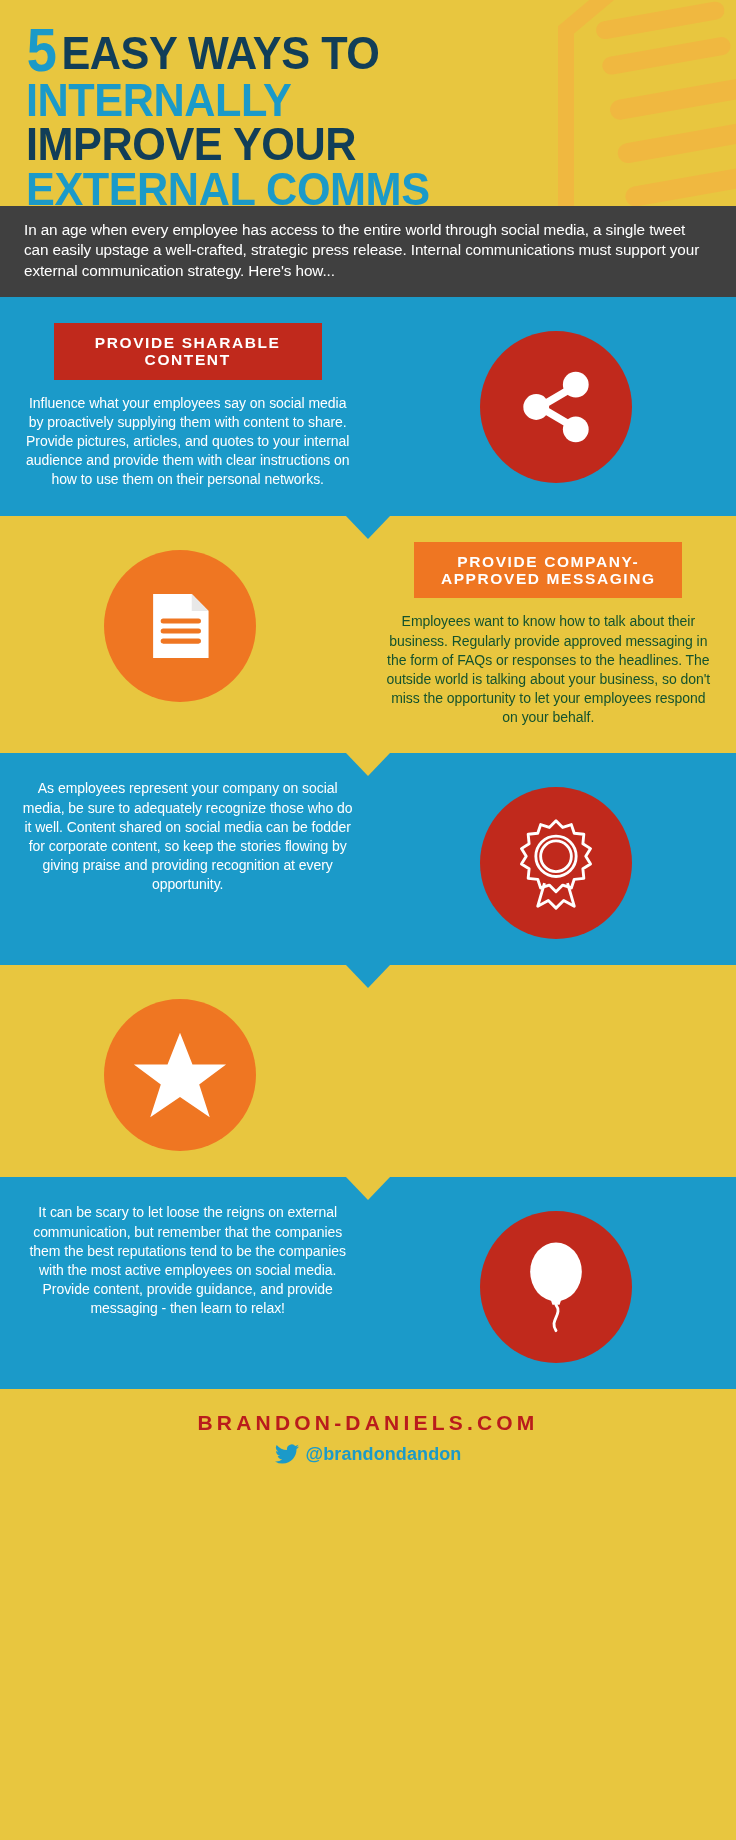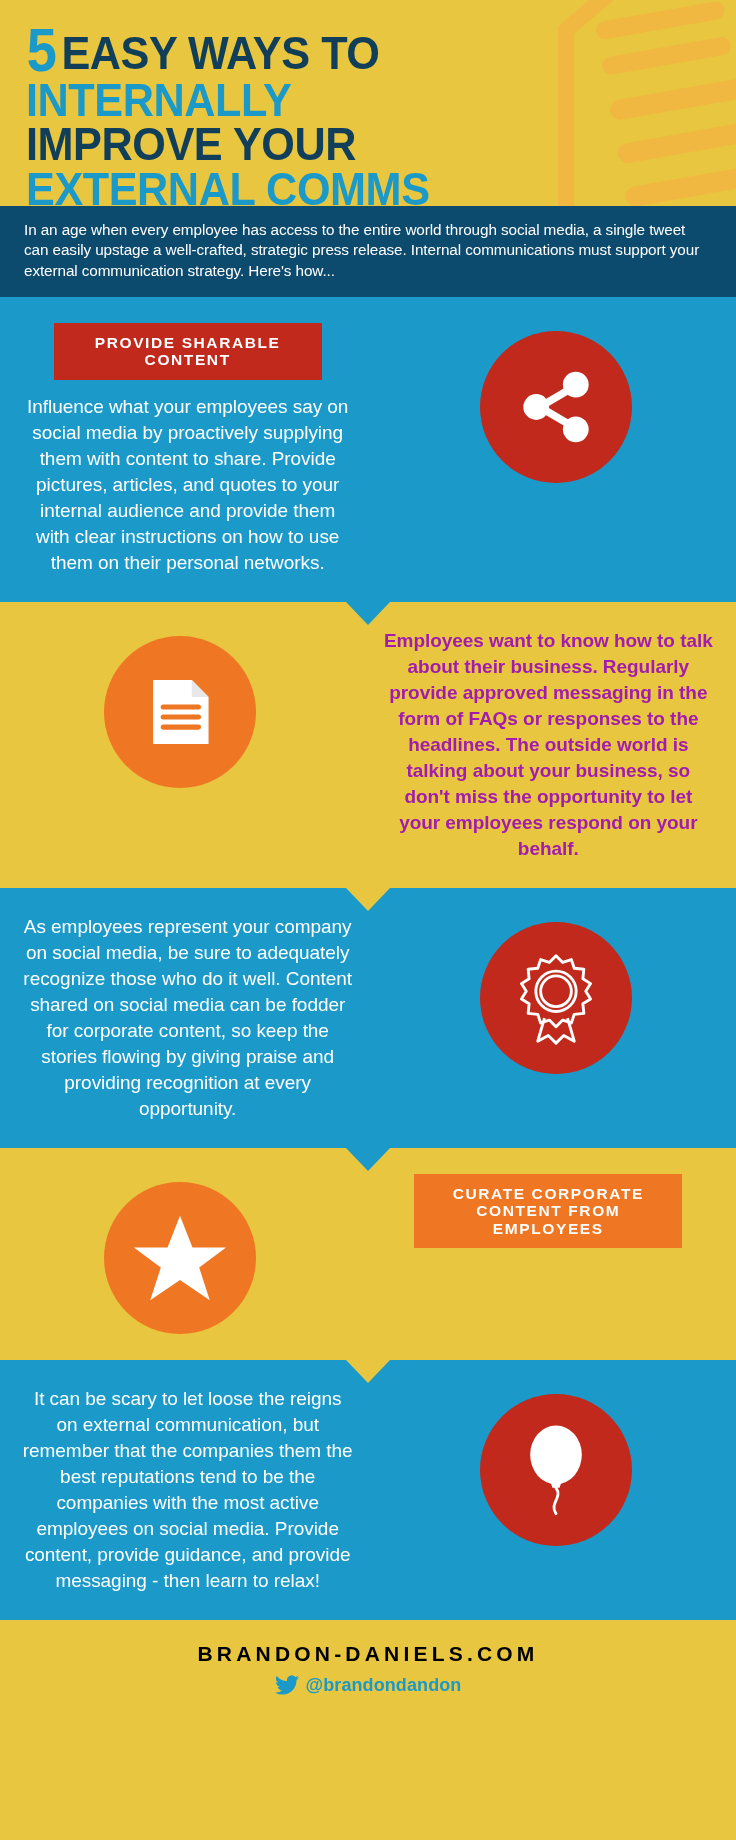--- a/index.html
+++ b/index.html
@@ -59,21 +59,21 @@
     line-height:0.9;
     vertical-align:-2px;
     letter-spacing:-2px;
     margin-right:6px;
     display:inline-block;
     transform:scaleX(0.95);
   }
 
   
   .intro{
-    background:#0c4a6e;
+    background:#404040;
     color:#ffffff;
     padding:14px 24px 16px 24px;
     font-size:15.3px;
     line-height:1.33;
     letter-spacing:-0.1px;
     box-sizing:border-box;
   }
 
   
   .section{
@@ -125,27 +125,27 @@
     text-transform:uppercase;
     color:#ffffff;
     text-align:center;
     max-width:268px;
     box-sizing:border-box;
   }
   .title-red{background:#c0291c;}
   .title-orange{background:#ef7622;}
 
   .sec-body{
-    font-size:19px;
+    font-size:14px;
     line-height:1.37;
     letter-spacing:-0.05px;
     padding:0 6px;
   }
   .body-light{color:#ffffff;}
-  .body-dark{color:#a21caf;font-weight:bold;}
+  .body-dark{color:#14532d;}
 
   
   .circle{
     position:relative;
     width:152px;height:152px;
     border-radius:50%;
     display:flex;
     align-items:center;
     justify-content:center;
   }
@@ -162,21 +162,21 @@
   .c-orange{background:#ef7622;}
   .circle svg{position:relative;z-index:2;}
 
   
   .footer{
     background:#e8c63f;
     text-align:center;
     padding:22px 0 26px 0;
   }
   .footer-site{
-    color:#000000;
+    color:#b91c1c;
     font-weight:bold;
     font-size:21px;
     letter-spacing:4.2px;
     margin-bottom:9px;
   }
   .footer-handle{
     display:flex;
     align-items:center;
     justify-content:center;
     gap:7px;
@@ -246,20 +246,21 @@
           <path d="M64 12 v20 h20 z" fill="#e8e8e8"></path>
           <g stroke="#ef7622" stroke-width="6" stroke-linecap="round">
             <line x1="30" y1="44" x2="72" y2="44"></line>
             <line x1="30" y1="56" x2="72" y2="56"></line>
             <line x1="30" y1="68" x2="72" y2="68"></line>
           </g>
         </svg>
       </div>
     </div>
     <div class="col-text">
+      <div class="sec-title title-orange">PROVIDE COMPANY-APPROVED MESSAGING</div>
       <div class="sec-body body-dark">Employees want to know how to talk about their business. Regularly provide approved messaging in the form of FAQs or responses to the headlines. The outside world is talking about your business, so don't miss the opportunity to let your employees respond on your behalf.</div>
     </div>
     <div class="notch notch-yellow"></div>
   </div>
 
   <div class="section sec-blue">
     <div class="col-text">
       <div class="sec-body body-light">As employees represent your company on social media, be sure to adequately recognize those who do it well. Content shared on social media can be fodder for corporate content, so keep the stories flowing by giving praise and providing recognition at every opportunity.</div>
     </div>
     <div class="col-icon">
@@ -279,21 +280,20 @@
 
   <div class="section sec-yellow">
     <div class="col-icon">
       <div class="circle c-orange">
         <svg width="100" height="96" viewBox="0 0 100 100">
           <polygon points="50,6 63,39 98,39 70,60 81,94 50,73 19,94 30,60 2,39 37,39" fill="#ffffff"></polygon>
         </svg>
       </div>
     </div>
     <div class="col-text">
-      <div class="sec-title title-orange">CURATE CORPORATE CONTENT FROM EMPLOYEES</div>
     </div>
     <div class="notch notch-yellow"></div>
   </div>
 
   <div class="section sec-blue">
     <div class="col-text">
       <div class="sec-body body-light">It can be scary to let loose the reigns on external communication, but remember that the companies them the best reputations tend to be the companies with the most active employees on social media. Provide content, provide guidance, and provide messaging - then learn to relax!</div>
     </div>
     <div class="col-icon">
       <div class="circle c-red">

